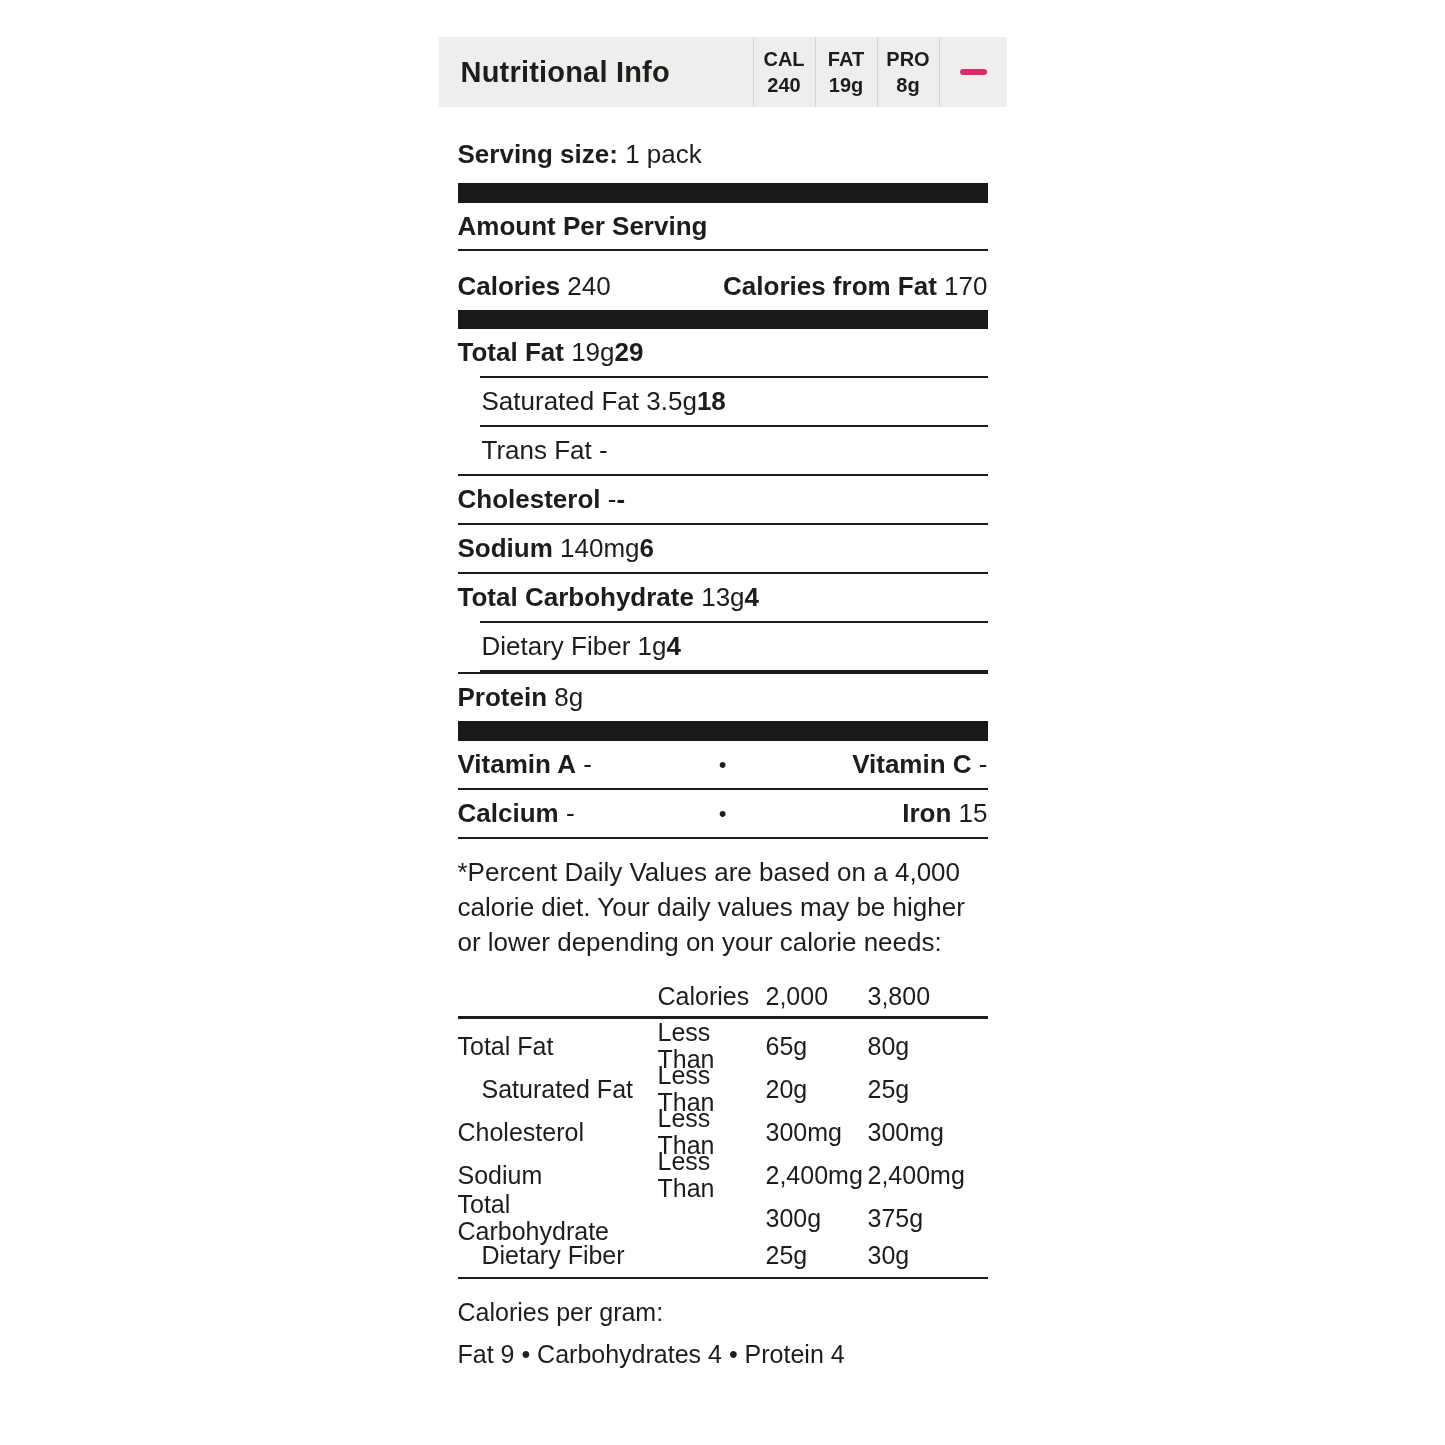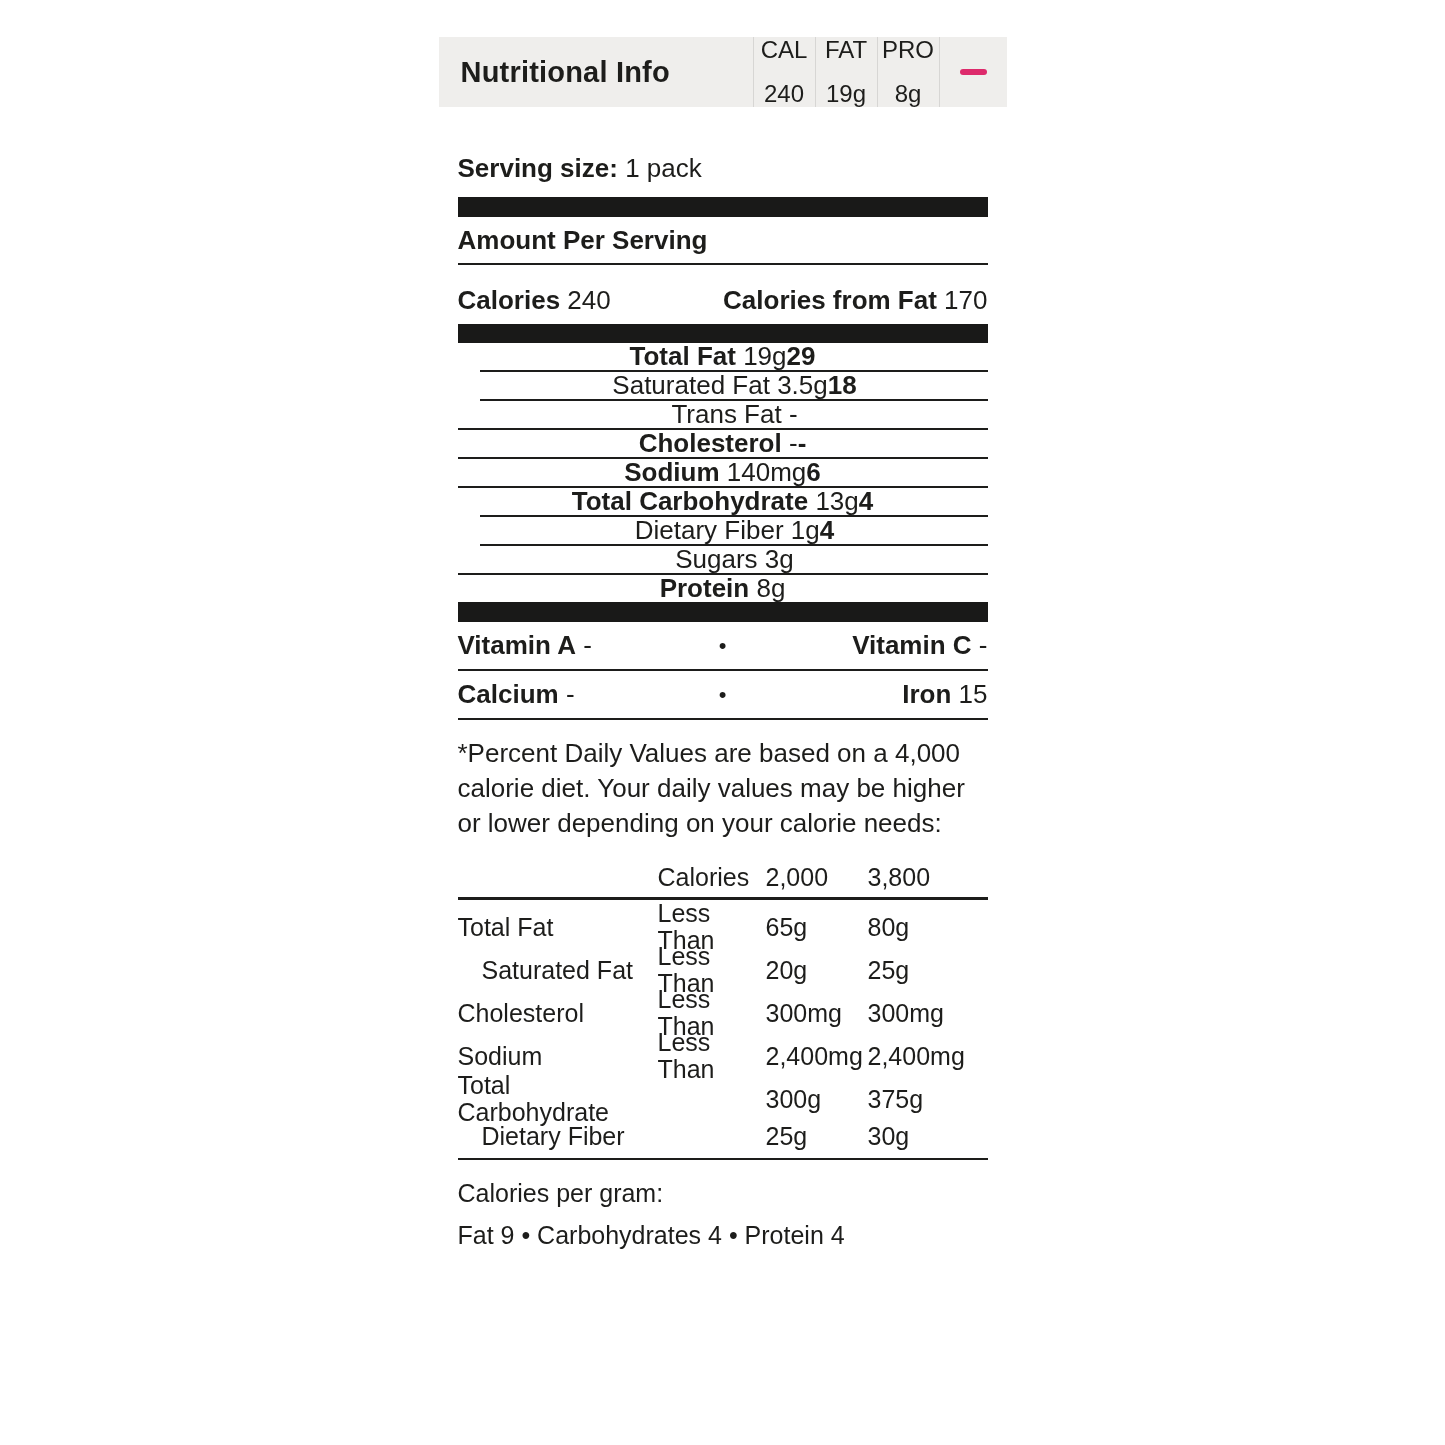--- a/index.html
+++ b/index.html
@@ -20,38 +20,38 @@
   .panel-header{
     height:70px;background:var(--header-bg);
     display:flex;align-items:stretch;cursor:pointer;
   }
   .panel-title{
     flex:1;display:flex;align-items:center;
     padding-left:22px;font-size:29px;font-weight:bold;letter-spacing:.2px;
   }
   .stat{
     width:62px;border-left:1px solid var(--divider-light);
-    display:flex;flex-direction:column;align-items:center;justify-content:space-between;
-    font-size:24px;font-weight:normal;line-height:26px;
+    display:flex;flex-direction:column;align-items:center;justify-content:center;
+    font-size:20px;font-weight:bold;line-height:26px;
   }
   .collapse-cell{
     width:68px;border-left:1px solid var(--divider-light);
     display:flex;align-items:center;justify-content:center;
   }
   .minus{width:27px;height:6px;border-radius:3px;background:var(--accent);display:block;}
   
   .label-body{padding:30px 19px 0;font-size:26px;line-height:27px;}
   .b{font-weight:bold;}
-  .serving{line-height:34px;margin-bottom:12px;margin-top:14px;}
+  .serving{line-height:34px;margin-bottom:12px;}
   .bar{height:20px;background:#191918;}
   .bar.thin{height:19px;}
   .aps{padding:10px 0 9px;border-bottom:2px solid var(--text);}
   .cal-row{display:flex;justify-content:space-between;padding:10px 0;margin-top:12px;}
   .dv-head{padding:7px 0 9px;text-align:right;border-bottom:2px solid var(--text);}
-  .nrow{display:flex;justify-content:center;padding:0 0;}
+  .nrow{display:flex;justify-content:flex-start;padding:10px 0;}
   .nrow.sub{padding-left:24px;}
   .nrow .nname .amt{font-weight:normal;}
   .ndv{font-weight:bold;}
   .rule{border-top:2px solid var(--text);}
   .rule.ind{margin-left:22px;}
   .rule.thick{border-top-width:3px;}
   .vrow{display:grid;grid-template-columns:1fr 30px 1fr;align-items:center;padding:10px 0;border-bottom:2px solid var(--text);}
   .vrow .vleft{text-align:left;}
   .vrow .vdot{text-align:center;font-size:22px;}
   .vrow .vright{text-align:right;}
@@ -142,24 +142,20 @@
       <span class="ndv">4</span>
     </div>
     <div class="rule ind"></div>
 
     <div class="nrow sub">
       <span class="nname"><span>Dietary Fiber</span> <span class="amt">1g</span></span>
       <span class="ndv">4</span>
     </div>
     <div class="rule ind"></div>
 
-    <div class="nrow sub">
-      <span class="nname"><span>Sugars</span> <span class="amt">3g</span></span>
-      <span class="ndv"></span>
-    </div>
     <div class="rule"></div>
 
     <div class="nrow">
       <span class="nname"><span class="b">Protein</span> <span class="amt">8g</span></span>
       <span class="ndv"></span>
     </div>
 
     <div class="bar"></div>
 
     <div class="vrow">

